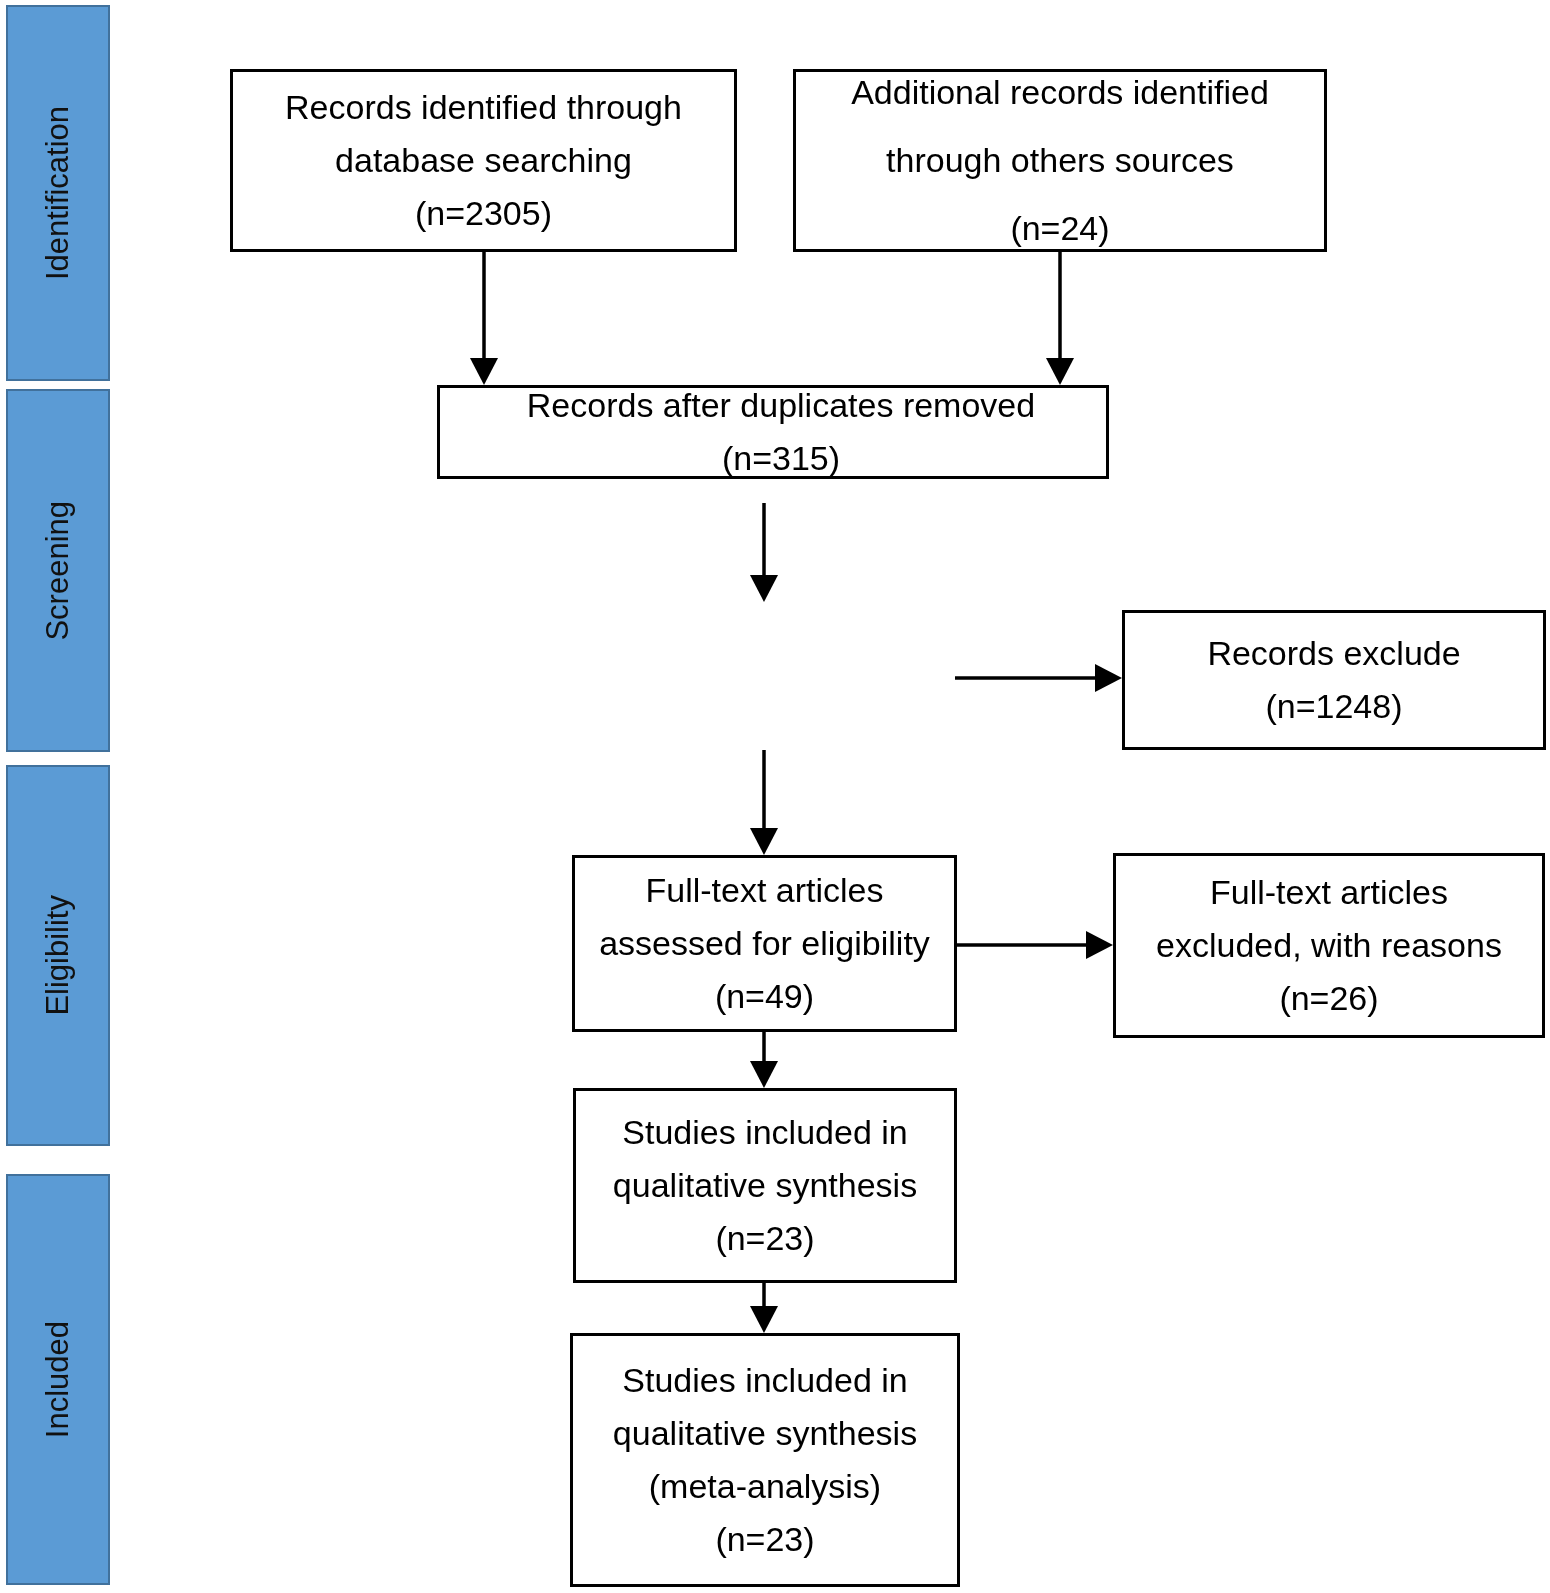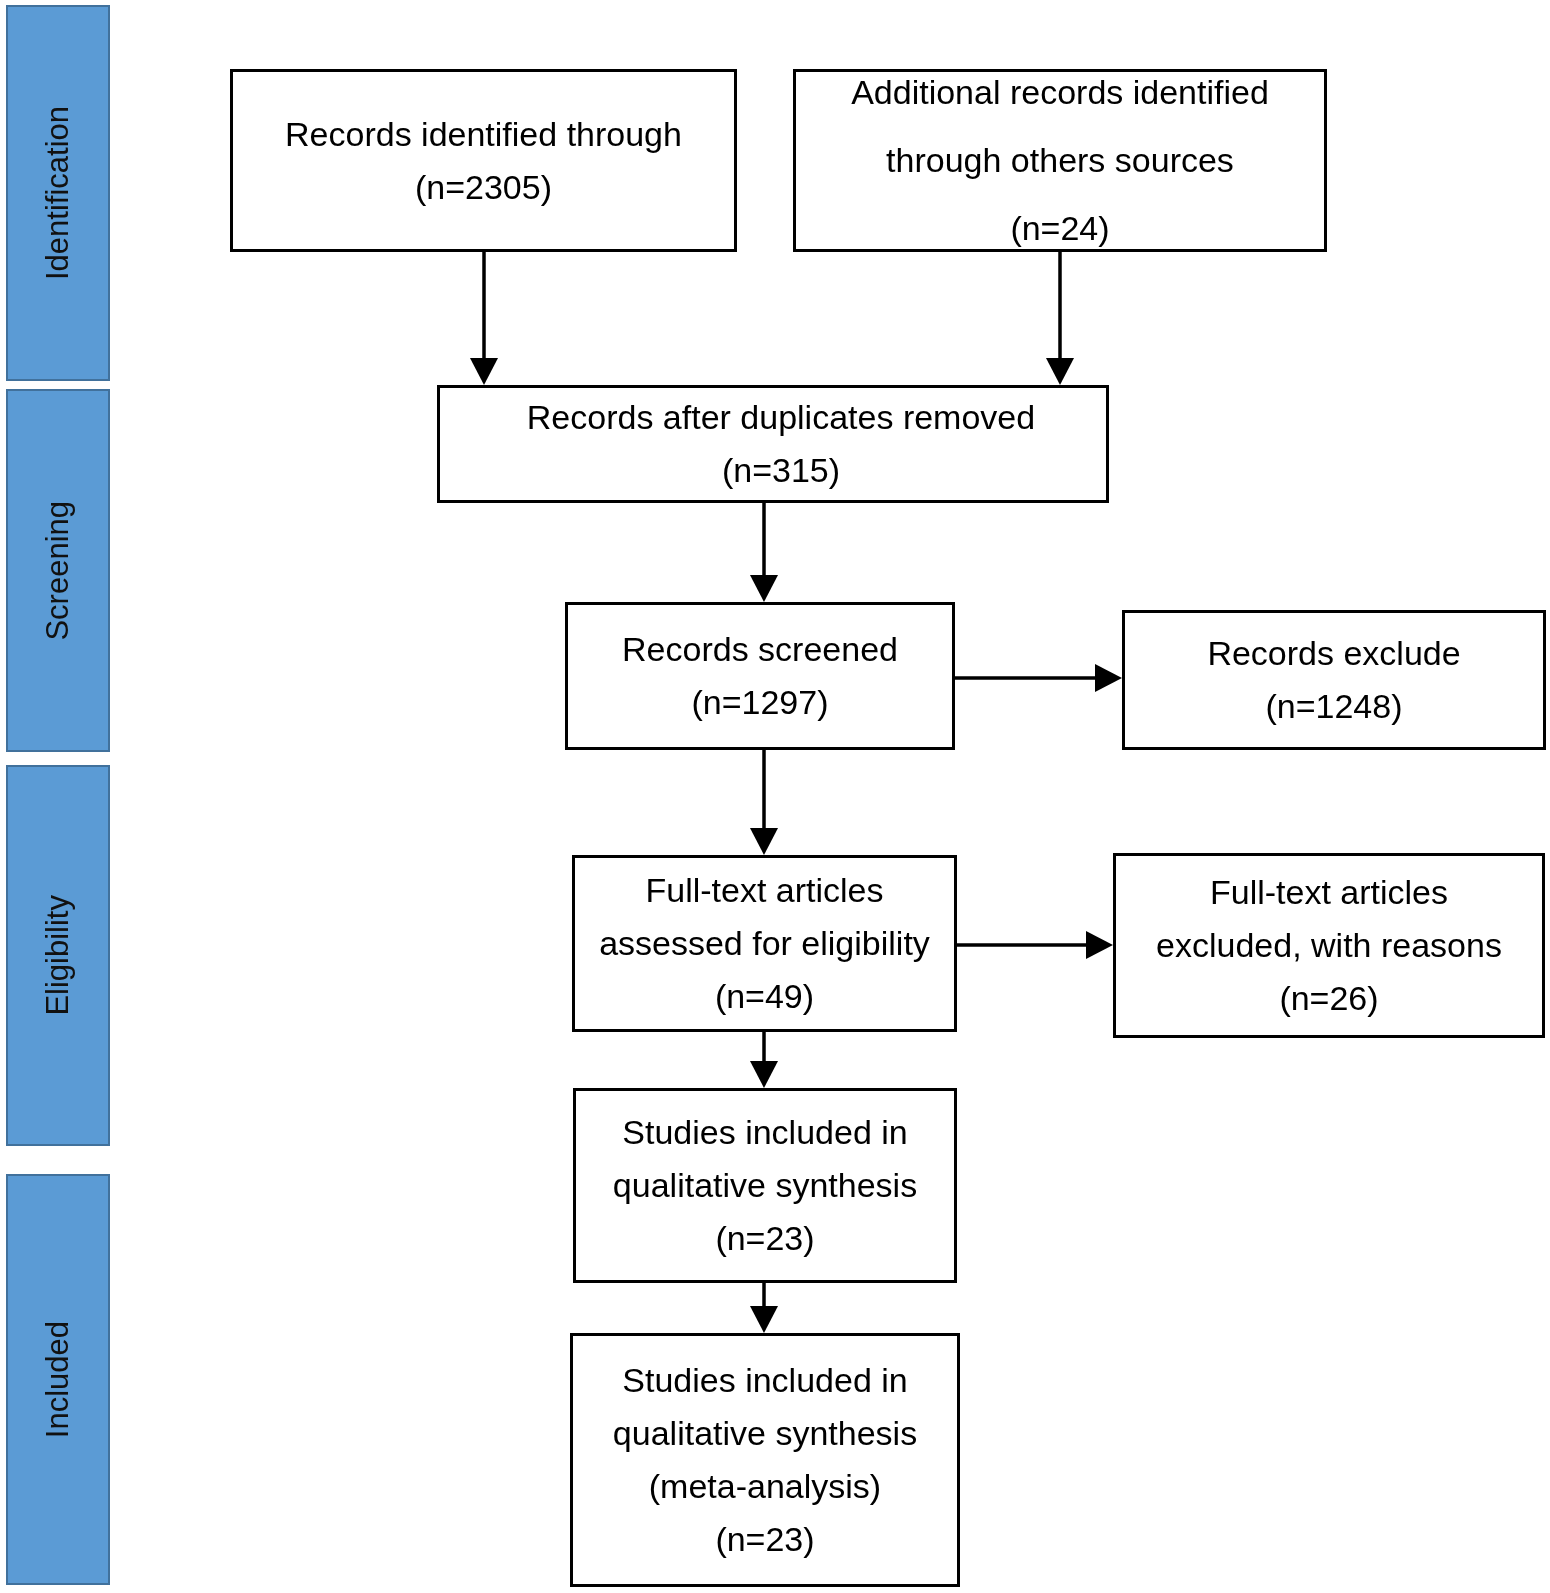--- a/index.html
+++ b/index.html
@@ -104,38 +104,35 @@
         <polygon points="750,1061 778,1061 764,1088" fill="#000000"></polygon>
       </g>
       <g>
         <line x1="764" x2="764" y1="1283" y2="1309" stroke="#000000" stroke-width="3.5"></line>
         <polygon points="750,1306 778,1306 764,1333" fill="#000000"></polygon>
       </g>
     </svg>
 
   <div class="fbox" style="left:230px;top:69px;width:507px;height:183px;">
     <div class="line">Records identified through</div>
+    <div class="line">database searching</div>
     <div class="line">(n=2305)</div>
   </div>
 
   <div class="fbox" style="left:793px;top:69px;width:534px;height:183px;gap:15px;">
     <div class="line">Additional records identified</div>
     <div class="line">through others sources</div>
     <div class="line">(n=24)</div>
   </div>
 
-  <div class="fbox" style="left:437px;top:385px;width:672px;height:118px;padding-left:16px;">
+  <div class="fbox" style="left:437px;top:385px;width:672px;height:94px;padding-left:16px;">
     <div class="line">Records after duplicates removed</div>
     <div class="line">(n=315)</div>
   </div>
 
-  <div class="fbox" style="left:565px;top:602px;width:390px;height:148px;">
-    <div class="line">Records screened</div>
-    <div class="line">(n=1297)</div>
-  </div>
 
   <div class="fbox" style="left:1122px;top:610px;width:424px;height:140px;">
     <div class="line">Records exclude</div>
     <div class="line">(n=1248)</div>
   </div>
 
   <div class="fbox" style="left:572px;top:855px;width:385px;height:177px;">
     <div class="line">Full-text articles</div>
     <div class="line">assessed for eligibility</div>
     <div class="line">(n=49)</div>

